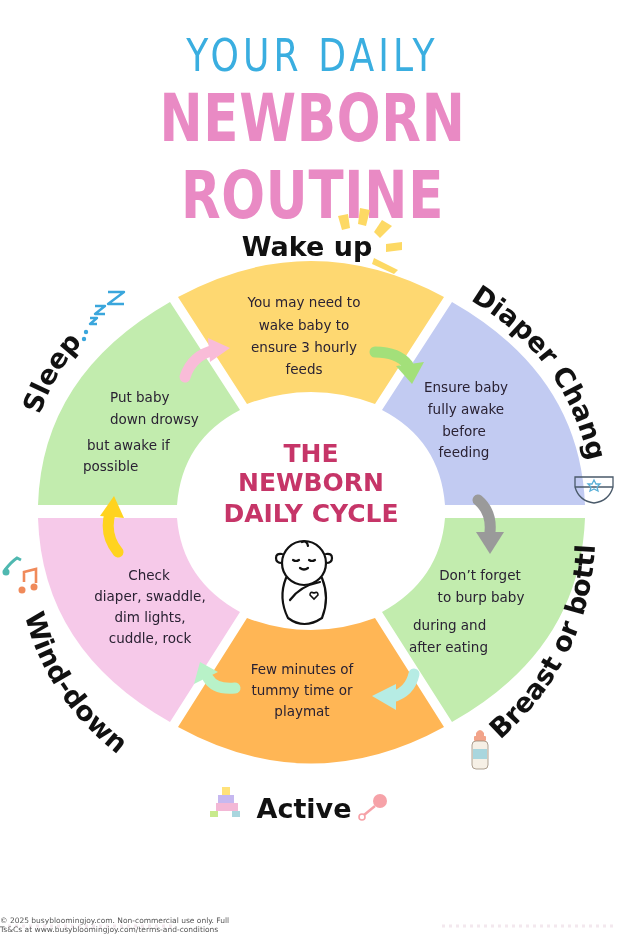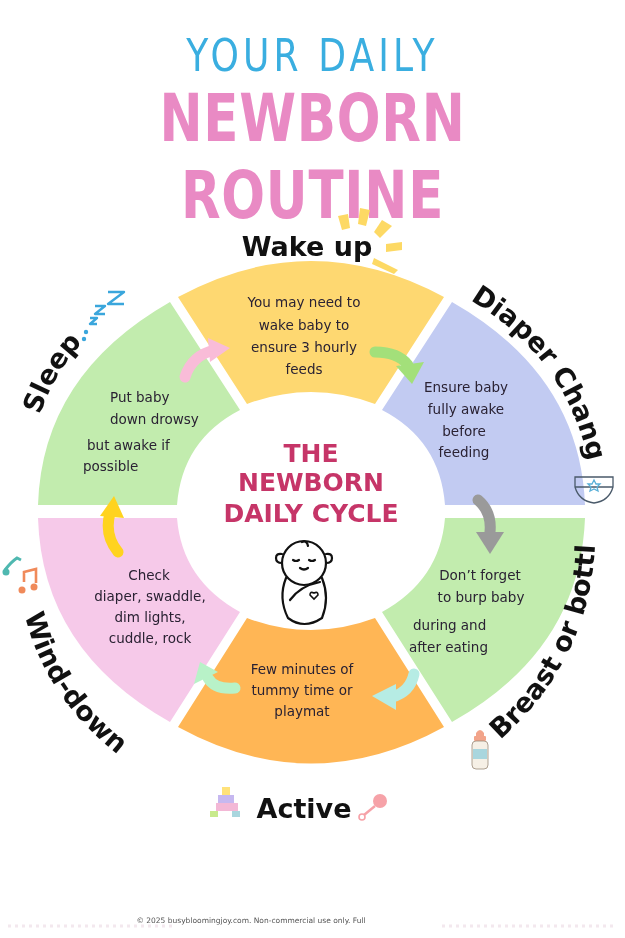--- a/index.html
+++ b/index.html
@@ -8,21 +8,21 @@
   .title-top { position: absolute; left: 0; width: 625px; top: 30px; text-align: center;
     font-family: "DejaVu Sans", sans-serif; font-size: 44px; letter-spacing: 5px;
     color: #3aaee0; font-weight: normal; transform: scaleX(0.82); transform-origin: center; }
   .title-main { position: absolute; left: 0; width: 625px; top: 80px; text-align: center;
     font-family: "DejaVu Sans", sans-serif; font-size: 66px; font-weight: bold;
     color: #e98ac4; letter-spacing: 1px; transform: scaleX(0.78); transform-origin: center; }
   svg#wheel { position: absolute; left: 0; top: 0; }
   .seg-text { font-family: "DejaVu Sans", sans-serif; font-size: 13.5px; fill: #2a2233; }
   .stage-label { font-family: "DejaVu Sans", sans-serif; font-weight: bold; font-size: 27px; fill: #111; }
   .center-title { font-family: "DejaVu Sans", sans-serif; font-weight: bold; font-size: 25px; fill: #c63568; }
-  .footer { position: absolute; left: 0; width: 502px; top: 916px; text-align: center;
+  .footer { position: absolute; left: 0; width: 502px; top: 916px; text-align: left;
     font-family: "DejaVu Sans", sans-serif; font-size: 7.5px; color: #555; line-height: 9px; }
   .footer-dots { position: absolute; top: 924px; height: 4px; }
   .footer-dots.left { left: 8px; width: 165px; }
   .footer-dots.right { left: 442px; width: 175px; }
 </style>
 </head>
 <body>
 
 <div class="title-top">YOUR DAILY</div>
 <div class="title-main">NEWBORN ROUTINE</div>
@@ -204,13 +204,14 @@
 
 <svg class="footer-dots left" viewBox="0 0 165 4">
   <line x1="0" y1="2" x2="165" y2="2" stroke="#f3e8ee" stroke-width="3" stroke-dasharray="3 4"></line>
 </svg>
 <svg class="footer-dots right" viewBox="0 0 175 4">
   <line x1="0" y1="2" x2="175" y2="2" stroke="#f3e8ee" stroke-width="3" stroke-dasharray="3 4"></line>
 </svg>
 
 <div class="footer">
   <div>©  2025 busybloomingjoy.com. Non-commercial use only. Full</div>
+  <div>Ts&amp;Cs at www.busybloomingjoy.com/terms-and-conditions</div>
 </div>
 
 </body></html>

